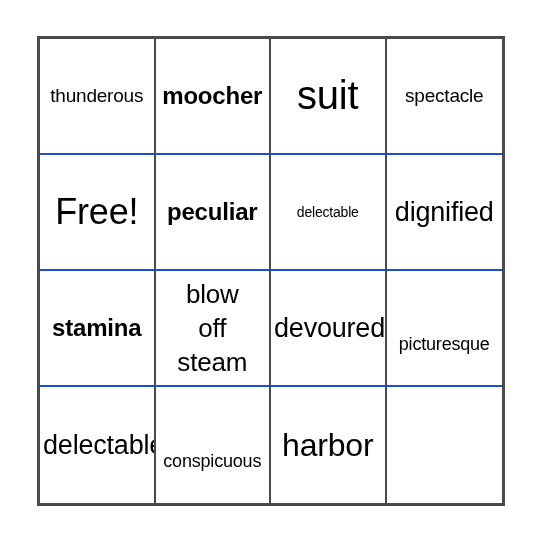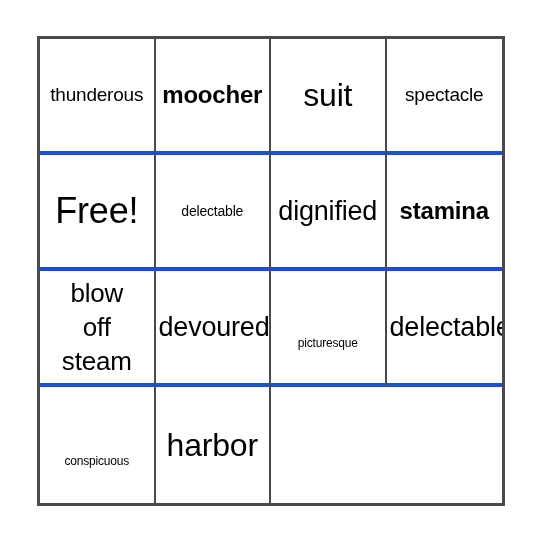--- a/index.html
+++ b/index.html
@@ -23,21 +23,21 @@
     box-sizing: border-box;
     border: 3px solid #4a4a4a;
     background: #ffffff;
     display: grid;
     grid-template-columns: repeat(4, 1fr);
     grid-template-rows: repeat(4, 1fr);
   }
   .bingo-cell {
     box-sizing: border-box;
     border-right: 2px solid #4a4a4a;
-    border-bottom: 4px solid #1d4ed8;
+    border-bottom: 2px solid #1d4ed8;
     display: flex;
     align-items: center;
     justify-content: center;
     overflow: hidden;
     padding: 0 3px;
     background: #ffffff;
   }
   
   .bingo-cell:nth-child(4n) { border-right: none; }
   .bingo-cell:nth-child(n+13) { border-bottom: none; }
@@ -46,28 +46,28 @@
     color: #000000;
     text-align: center;
     line-height: 1.34;
     white-space: pre-line;
     letter-spacing: -0.2px;
     display: block;
     width: 100%;
   }
 
   
-  .sz-xxl   { font-size: 32px; }
+  .sz-xxl   { font-size: 40px; }
   .sz-xl    { font-size: 36px; }
   .sz-lg    { font-size: 32px; }
   .sz-md    { font-size: 24px; font-weight: bold; }
   .sz-md2   { font-size: 27px; }
   .sz-sm    { font-size: 26px; }
   .sz-xs    { font-size: 19px; }
-  .sz-xs2   { font-size: 12px; margin-top: 32px; }
+  .sz-xs2   { font-size: 18px; margin-top: 32px; }
   .sz-xxs   { font-size: 14px; }
   .multiline { line-height: 1.32; }
 </style>
 </head>
 <body>
 
 <div id="bingo-card">
     <div class="bingo-cell">
       <span class="cell-text sz-xs">thunderous</span>
     </div>
@@ -75,20 +75,23 @@
       <span class="cell-text sz-md">moocher</span>
     </div>
     <div class="bingo-cell">
       <span class="cell-text sz-xxl">suit</span>
     </div>
     <div class="bingo-cell">
       <span class="cell-text sz-xs">spectacle</span>
     </div>
     <div class="bingo-cell">
       <span class="cell-text sz-xl">Free!</span>
+    </div>
+    <div class="bingo-cell">
+      <span class="cell-text sz-md">peculiar</span>
     </div>
     <div class="bingo-cell">
       <span class="cell-text sz-xxs">delectable</span>
     </div>
     <div class="bingo-cell">
       <span class="cell-text sz-md2">dignified</span>
     </div>
     <div class="bingo-cell">
       <span class="cell-text sz-md">stamina</span>
     </div>

